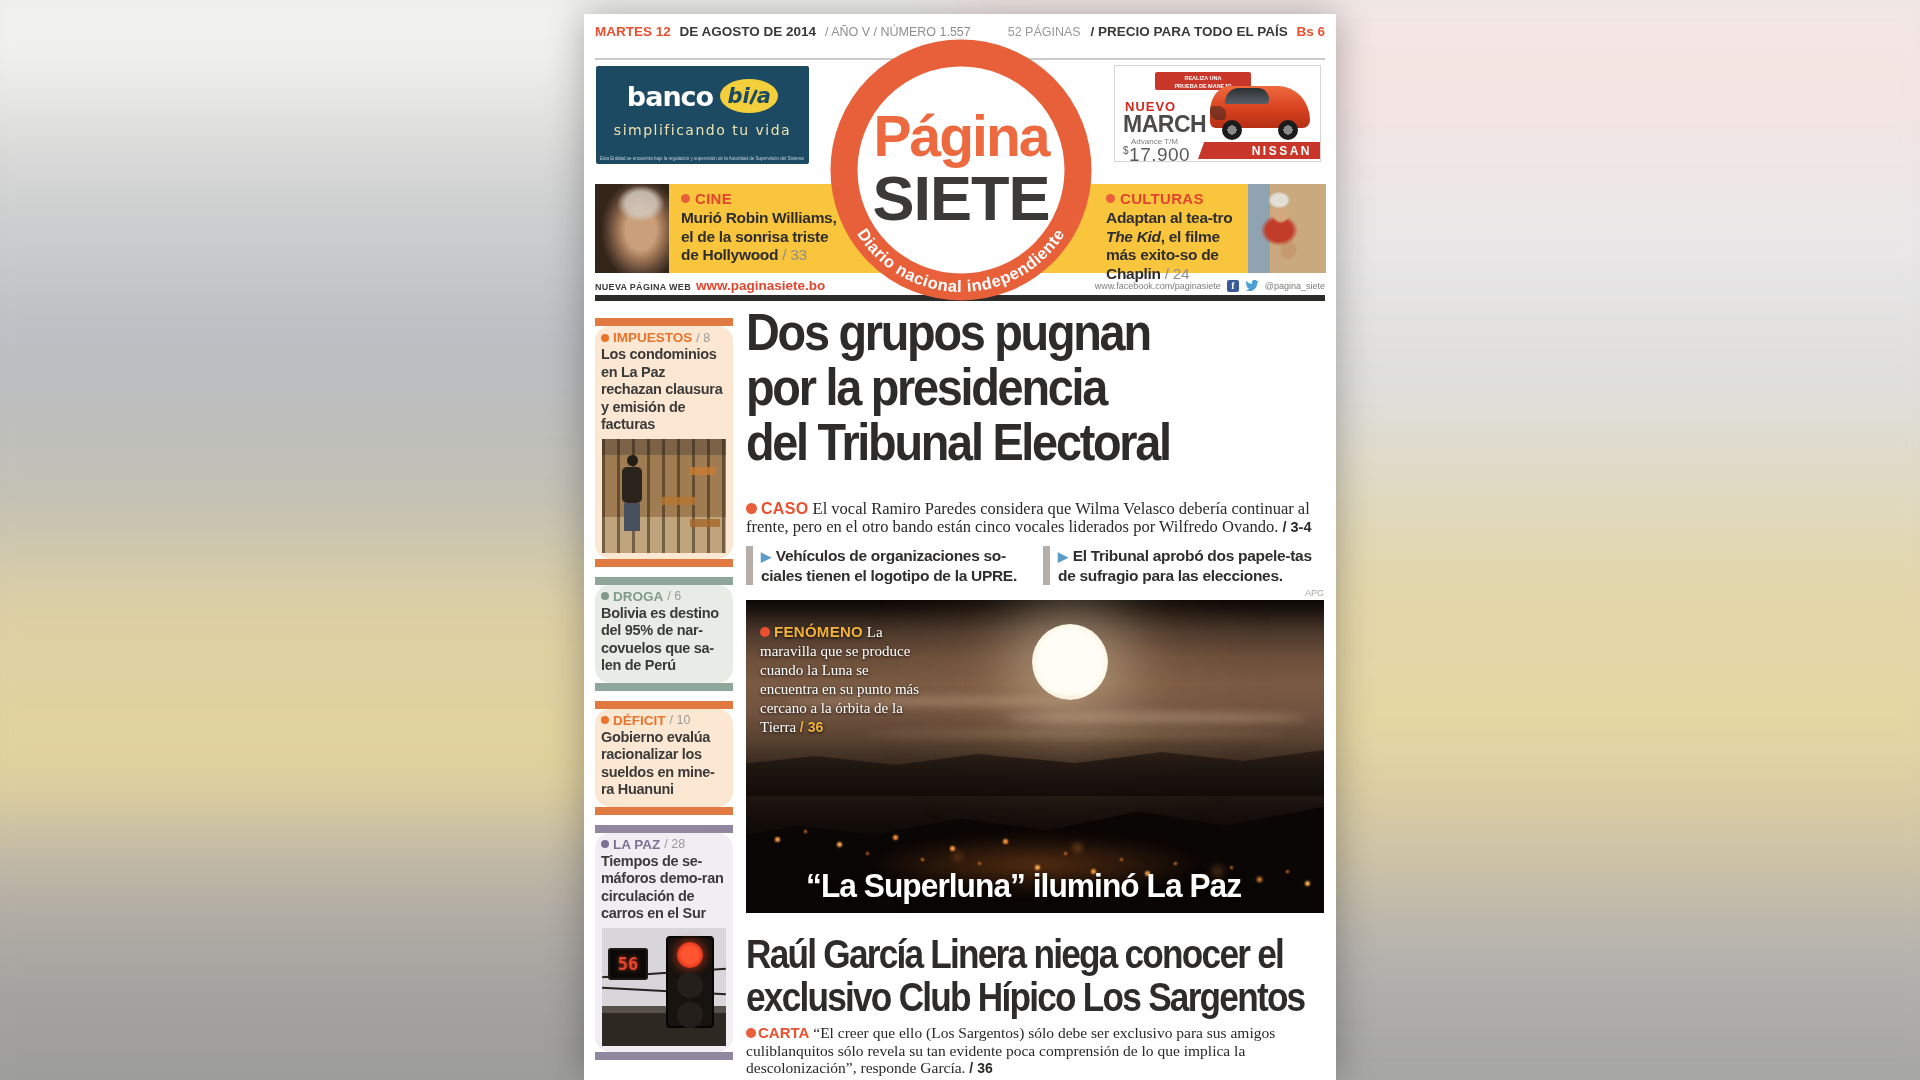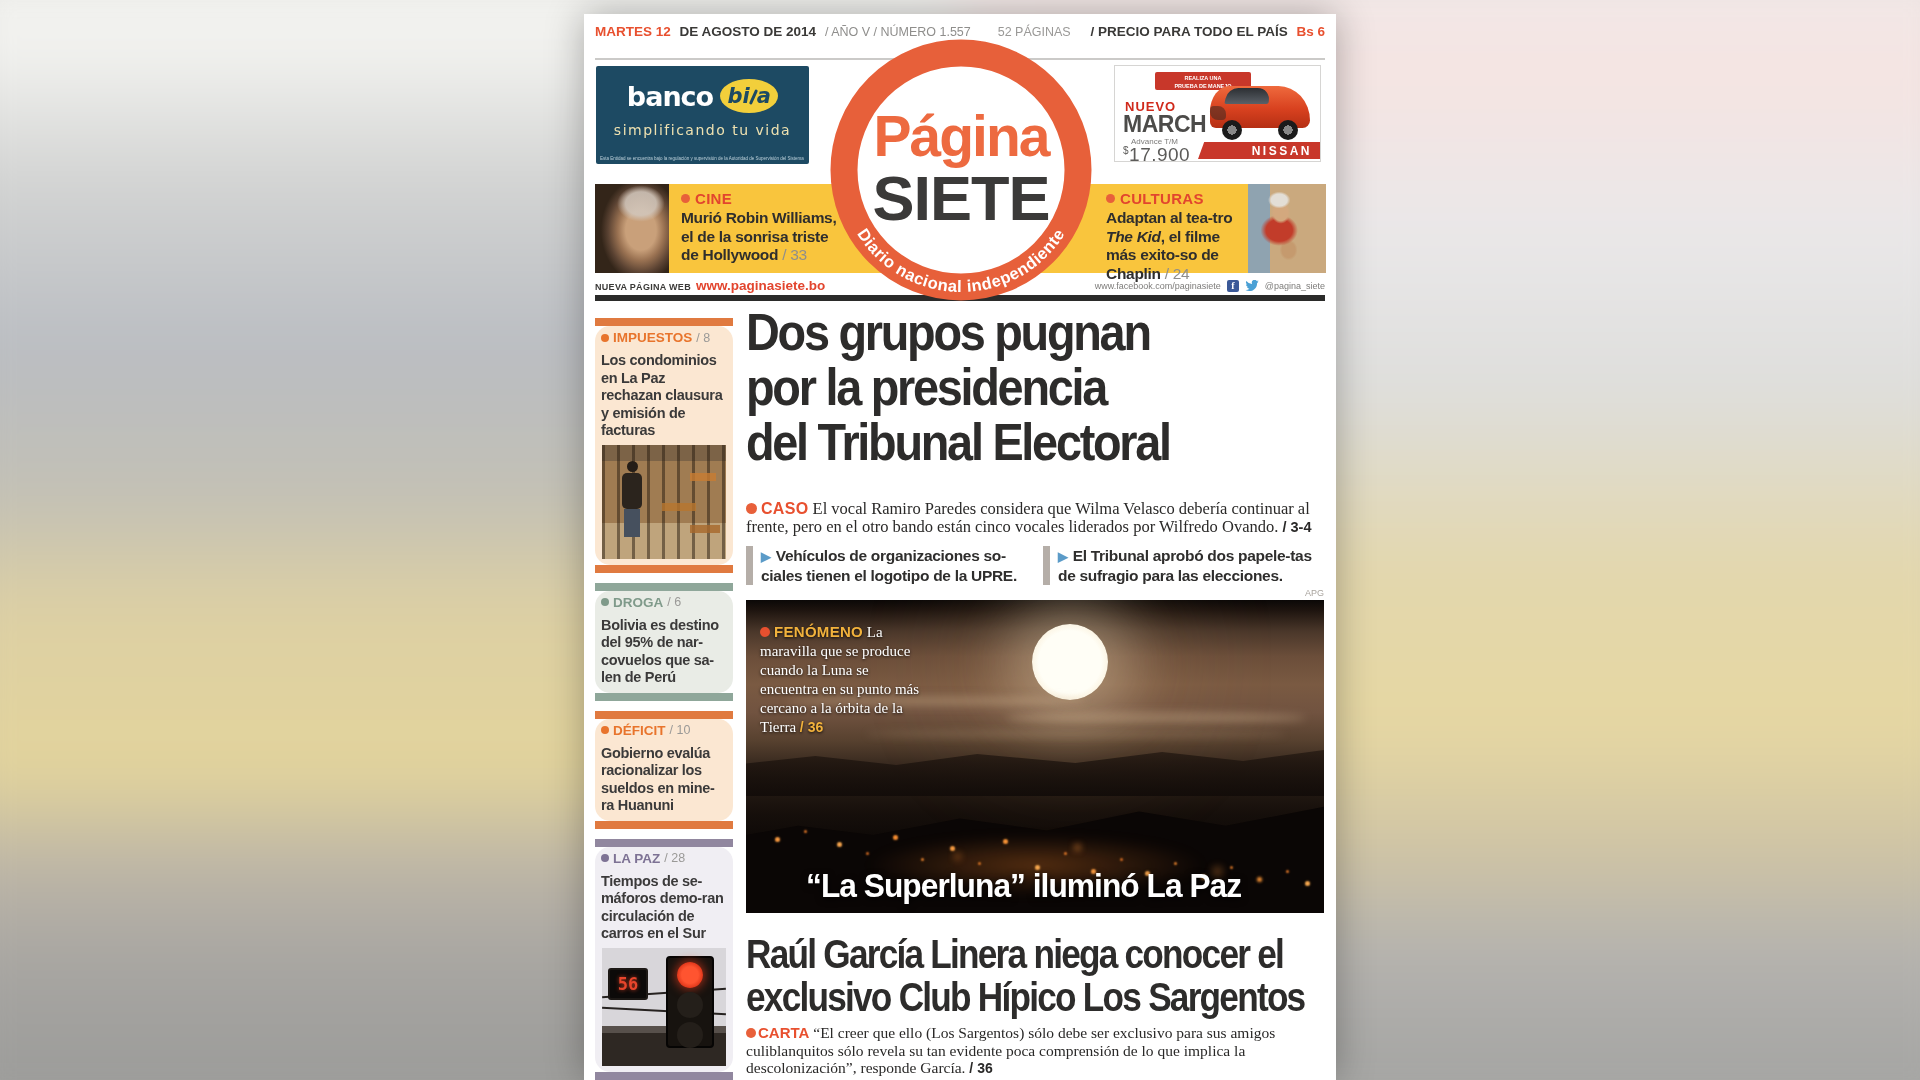--- a/index.html
+++ b/index.html
@@ -14,21 +14,21 @@
     background:linear-gradient(180deg,#f0eae9 0px,#f5e4e2 130px,#eae8e9 280px,#dededc 440px,#e3d7ad 620px,#e6d7a2 780px,#cfc4a5 900px,#b5b3af 1000px,#a5a5a3 1130px);}
 
   
   .paper{position:absolute;left:584px;top:14px;width:752px;height:1066px;background:#ffffff;box-shadow:0 0 36px rgba(0,0,0,.30);}
 
   
   .dateline{position:absolute;top:10px;left:11px;right:11px;display:flex;justify-content:space-between;align-items:baseline;font-size:13.5px;white-space:nowrap;}
   .dl-hi{color:#e8502f;font-weight:bold;}
   .dl-dark{color:#3a3937;font-weight:bold;margin-left:5px;}
   .dl-meta{color:#8f8e8c;font-weight:normal;margin-left:5px;font-size:12.5px;}
-  .dl-pages{color:#9a9997;font-weight:normal;font-size:12.5px;margin-right:16px;}
+  .dl-pages{color:#9a9997;font-weight:normal;font-size:12.5px;margin-right:6px;}
   .dl-price{color:#3a3937;font-weight:bold;}
   .dl-bs{color:#e8502f;font-weight:bold;margin-left:5px;}
   .rule-top{position:absolute;top:44px;left:11px;right:11px;height:2px;background:#cbcac8;}
 
   
   .ad-bisa{position:absolute;left:12px;top:52px;width:213px;height:98px;background:#1d4a63;border-radius:2px;}
   .bisa-row{display:flex;align-items:center;justify-content:center;padding-top:13px;}
   .bisa-brand{color:#fff;font-weight:bold;font-size:27px;letter-spacing:-1px;font-family:"DejaVu Sans",sans-serif;}
   .bisa-ellipse{width:58px;height:34px;background:#f2cf3b;border-radius:50%;margin-left:7px;display:flex;align-items:center;justify-content:center;font-style:italic;}
   .bisa-logo-txt{color:#1d4a63;font-weight:bold;font-size:21px;font-family:"DejaVu Sans",sans-serif;}
@@ -99,21 +99,21 @@
   .sb-body{padding:4px 6px 6px 6px;box-sizing:border-box;border-radius:15px;}
   .bg-cream{background:#fbe7d2;}
   .bg-sage{background:#e9ece6;}
   .bg-lav{background:#f0eef3;}
   .sb-head{font-size:13.5px;font-weight:bold;display:flex;align-items:center;gap:4px;}
   .sb-dot{width:8px;height:8px;border-radius:50%;display:inline-block;}
   .k-orange{color:#e8742c;}.d-orange{background:#e8742c;}
   .k-sage{color:#7f9a8a;}.d-sage{background:#7f9a8a;}
   .k-purple{color:#7d7294;}.d-purple{background:#7d7294;}
   .sb-page{color:#9a9997;font-weight:normal;font-size:12.5px;}
-  .sb-text{margin-top:7px;font-weight:bold;font-size:14.5px;line-height:17.5px;color:#3b3a3a;letter-spacing:-0.3px;}
+  .sb-text{margin-top:1px;font-weight:bold;font-size:14.5px;line-height:17.5px;color:#3b3a3a;letter-spacing:-0.3px;}
   .sb-gap{height:10px;}
   .sb-photo{margin:5px auto 0 auto;width:124px;position:relative;overflow:hidden;}
   .imp-photo{height:114px;background:
     repeating-linear-gradient(90deg,rgba(40,28,16,.5) 0 3px,rgba(40,28,16,0) 3px 15px),
     linear-gradient(180deg,#7c6347 0 14%,#a07c52 14% 68%,#bfa47c 68% 100%);}
   .imp-sign{position:absolute;width:26px;height:8px;background:#c87c32;opacity:.8;}
   .imp-person{position:absolute;left:20px;top:16px;width:24px;height:78px;}
   .imp-head{width:11px;height:11px;border-radius:50%;background:#241d17;margin-left:5px;}
   .imp-torso{width:20px;height:36px;background:#2b241d;border-radius:5px;margin-top:1px;}
   .imp-legs{width:16px;height:28px;background:#46505e;margin:0 0 0 2px;}

